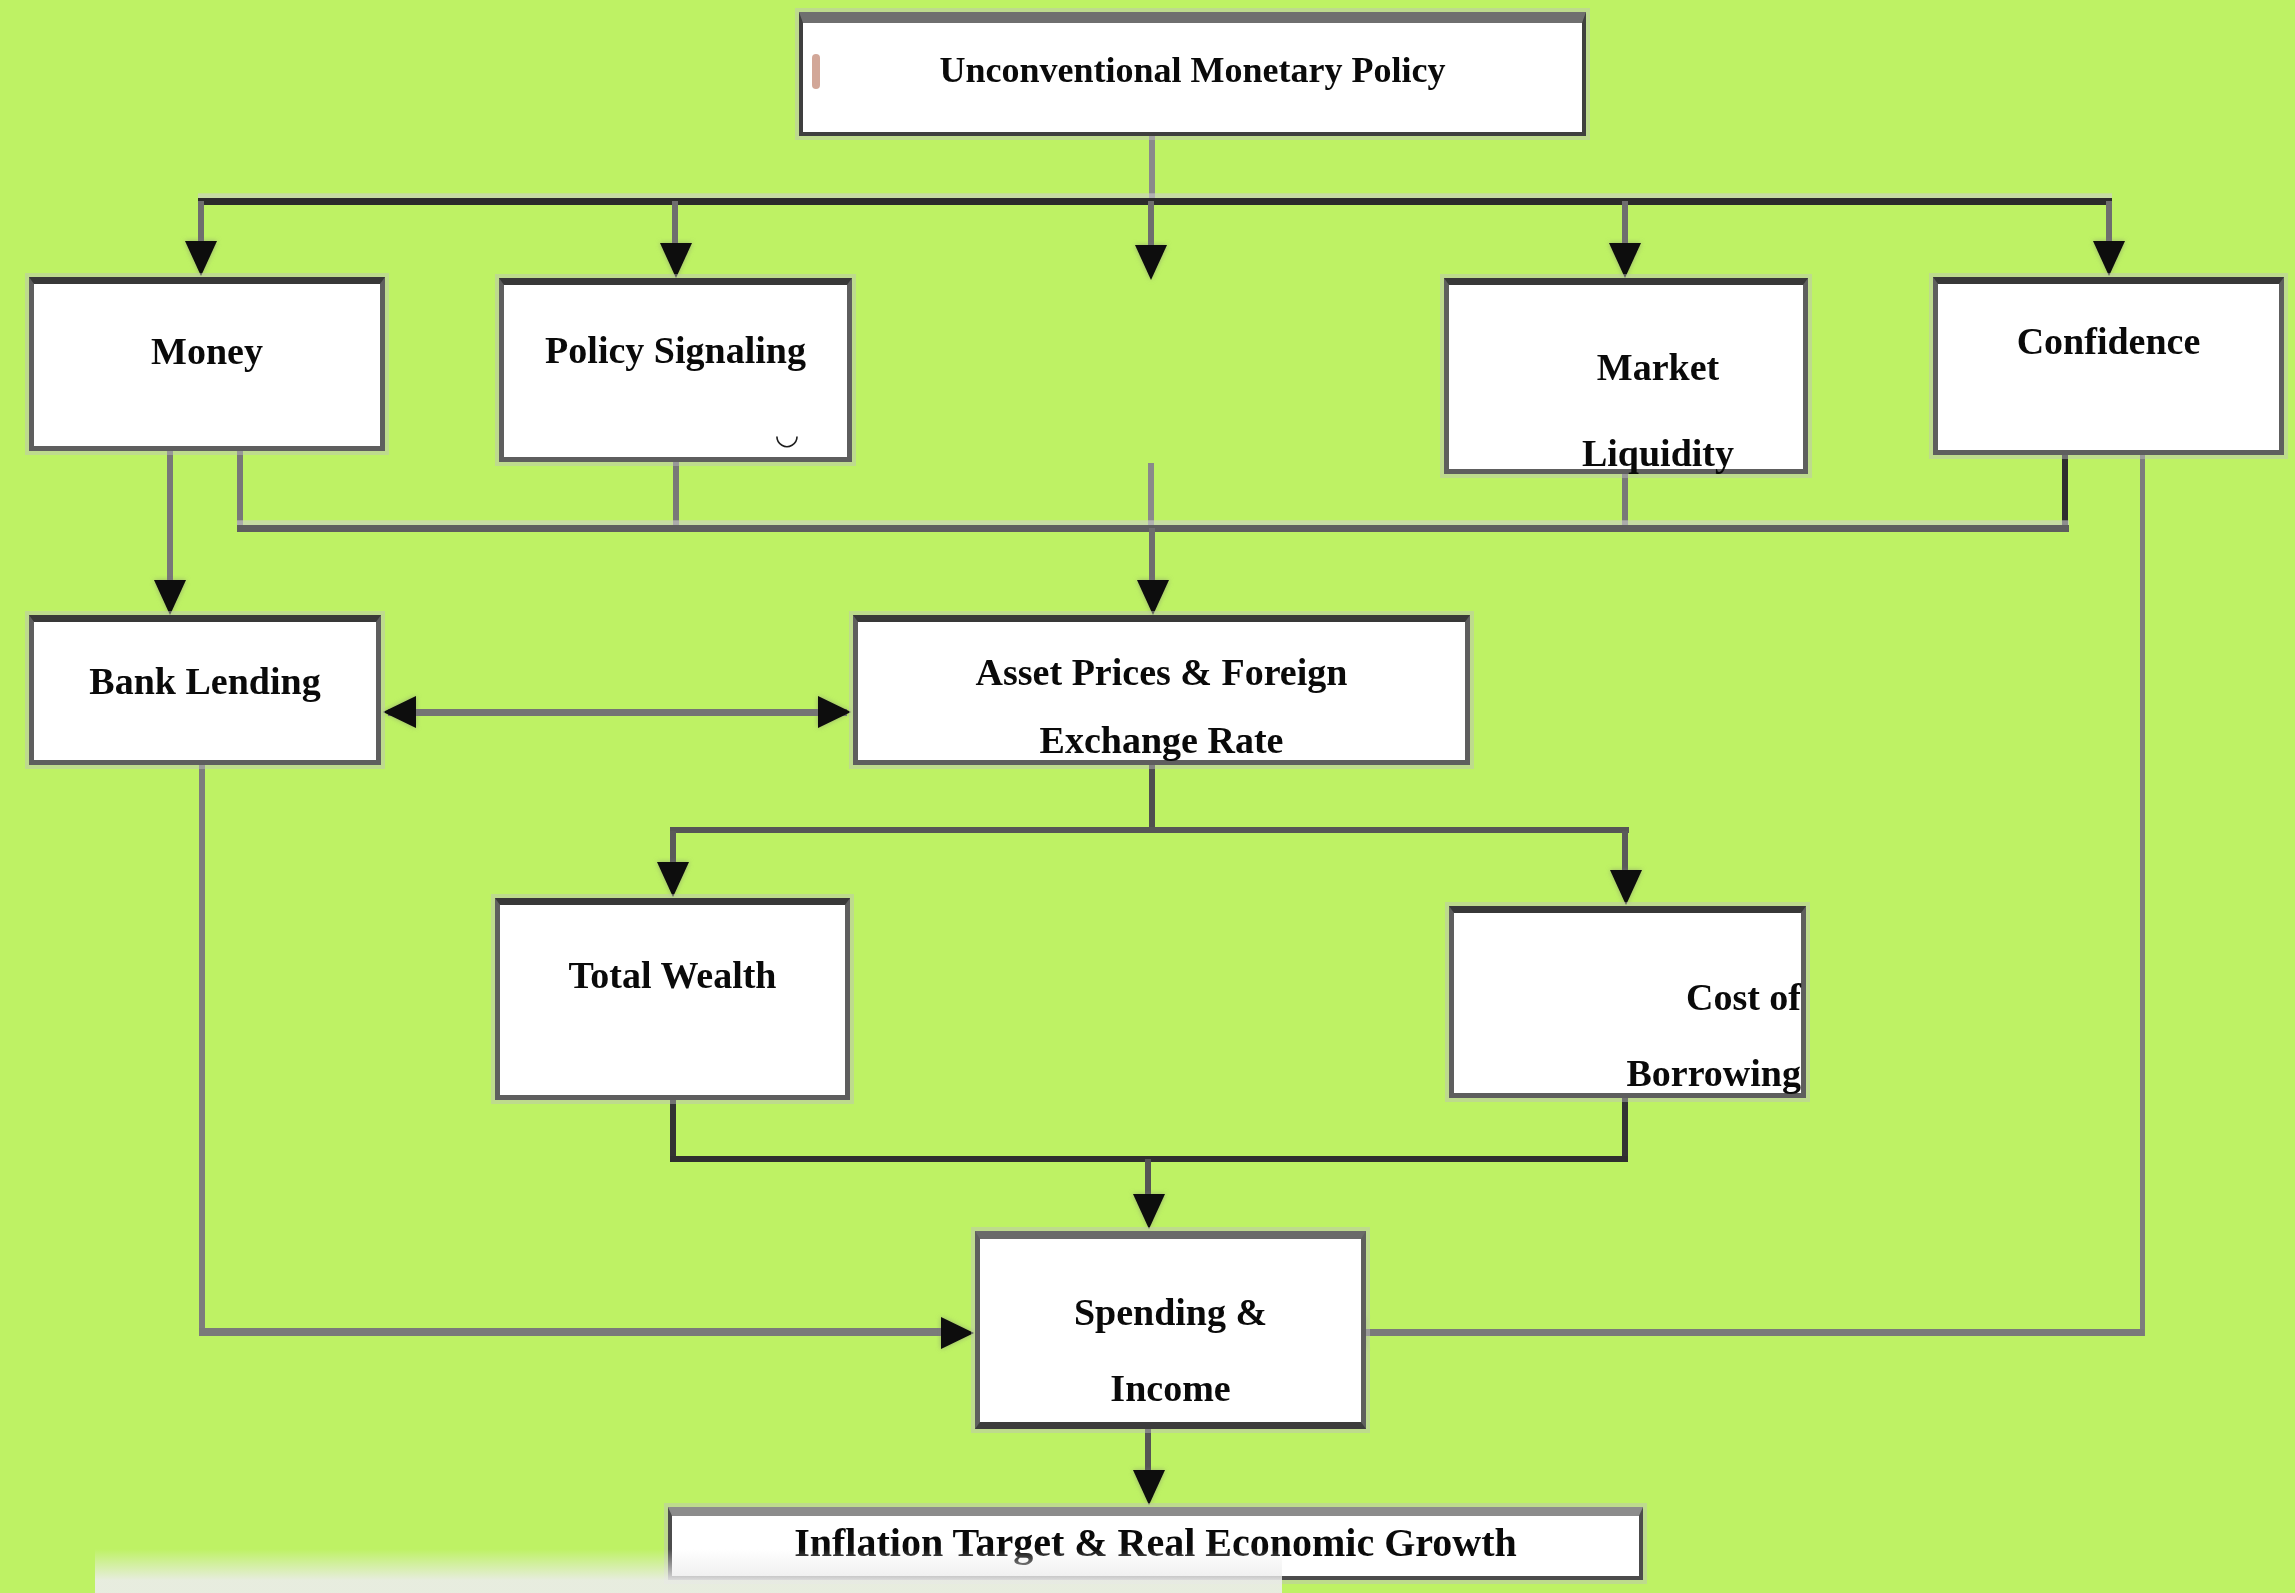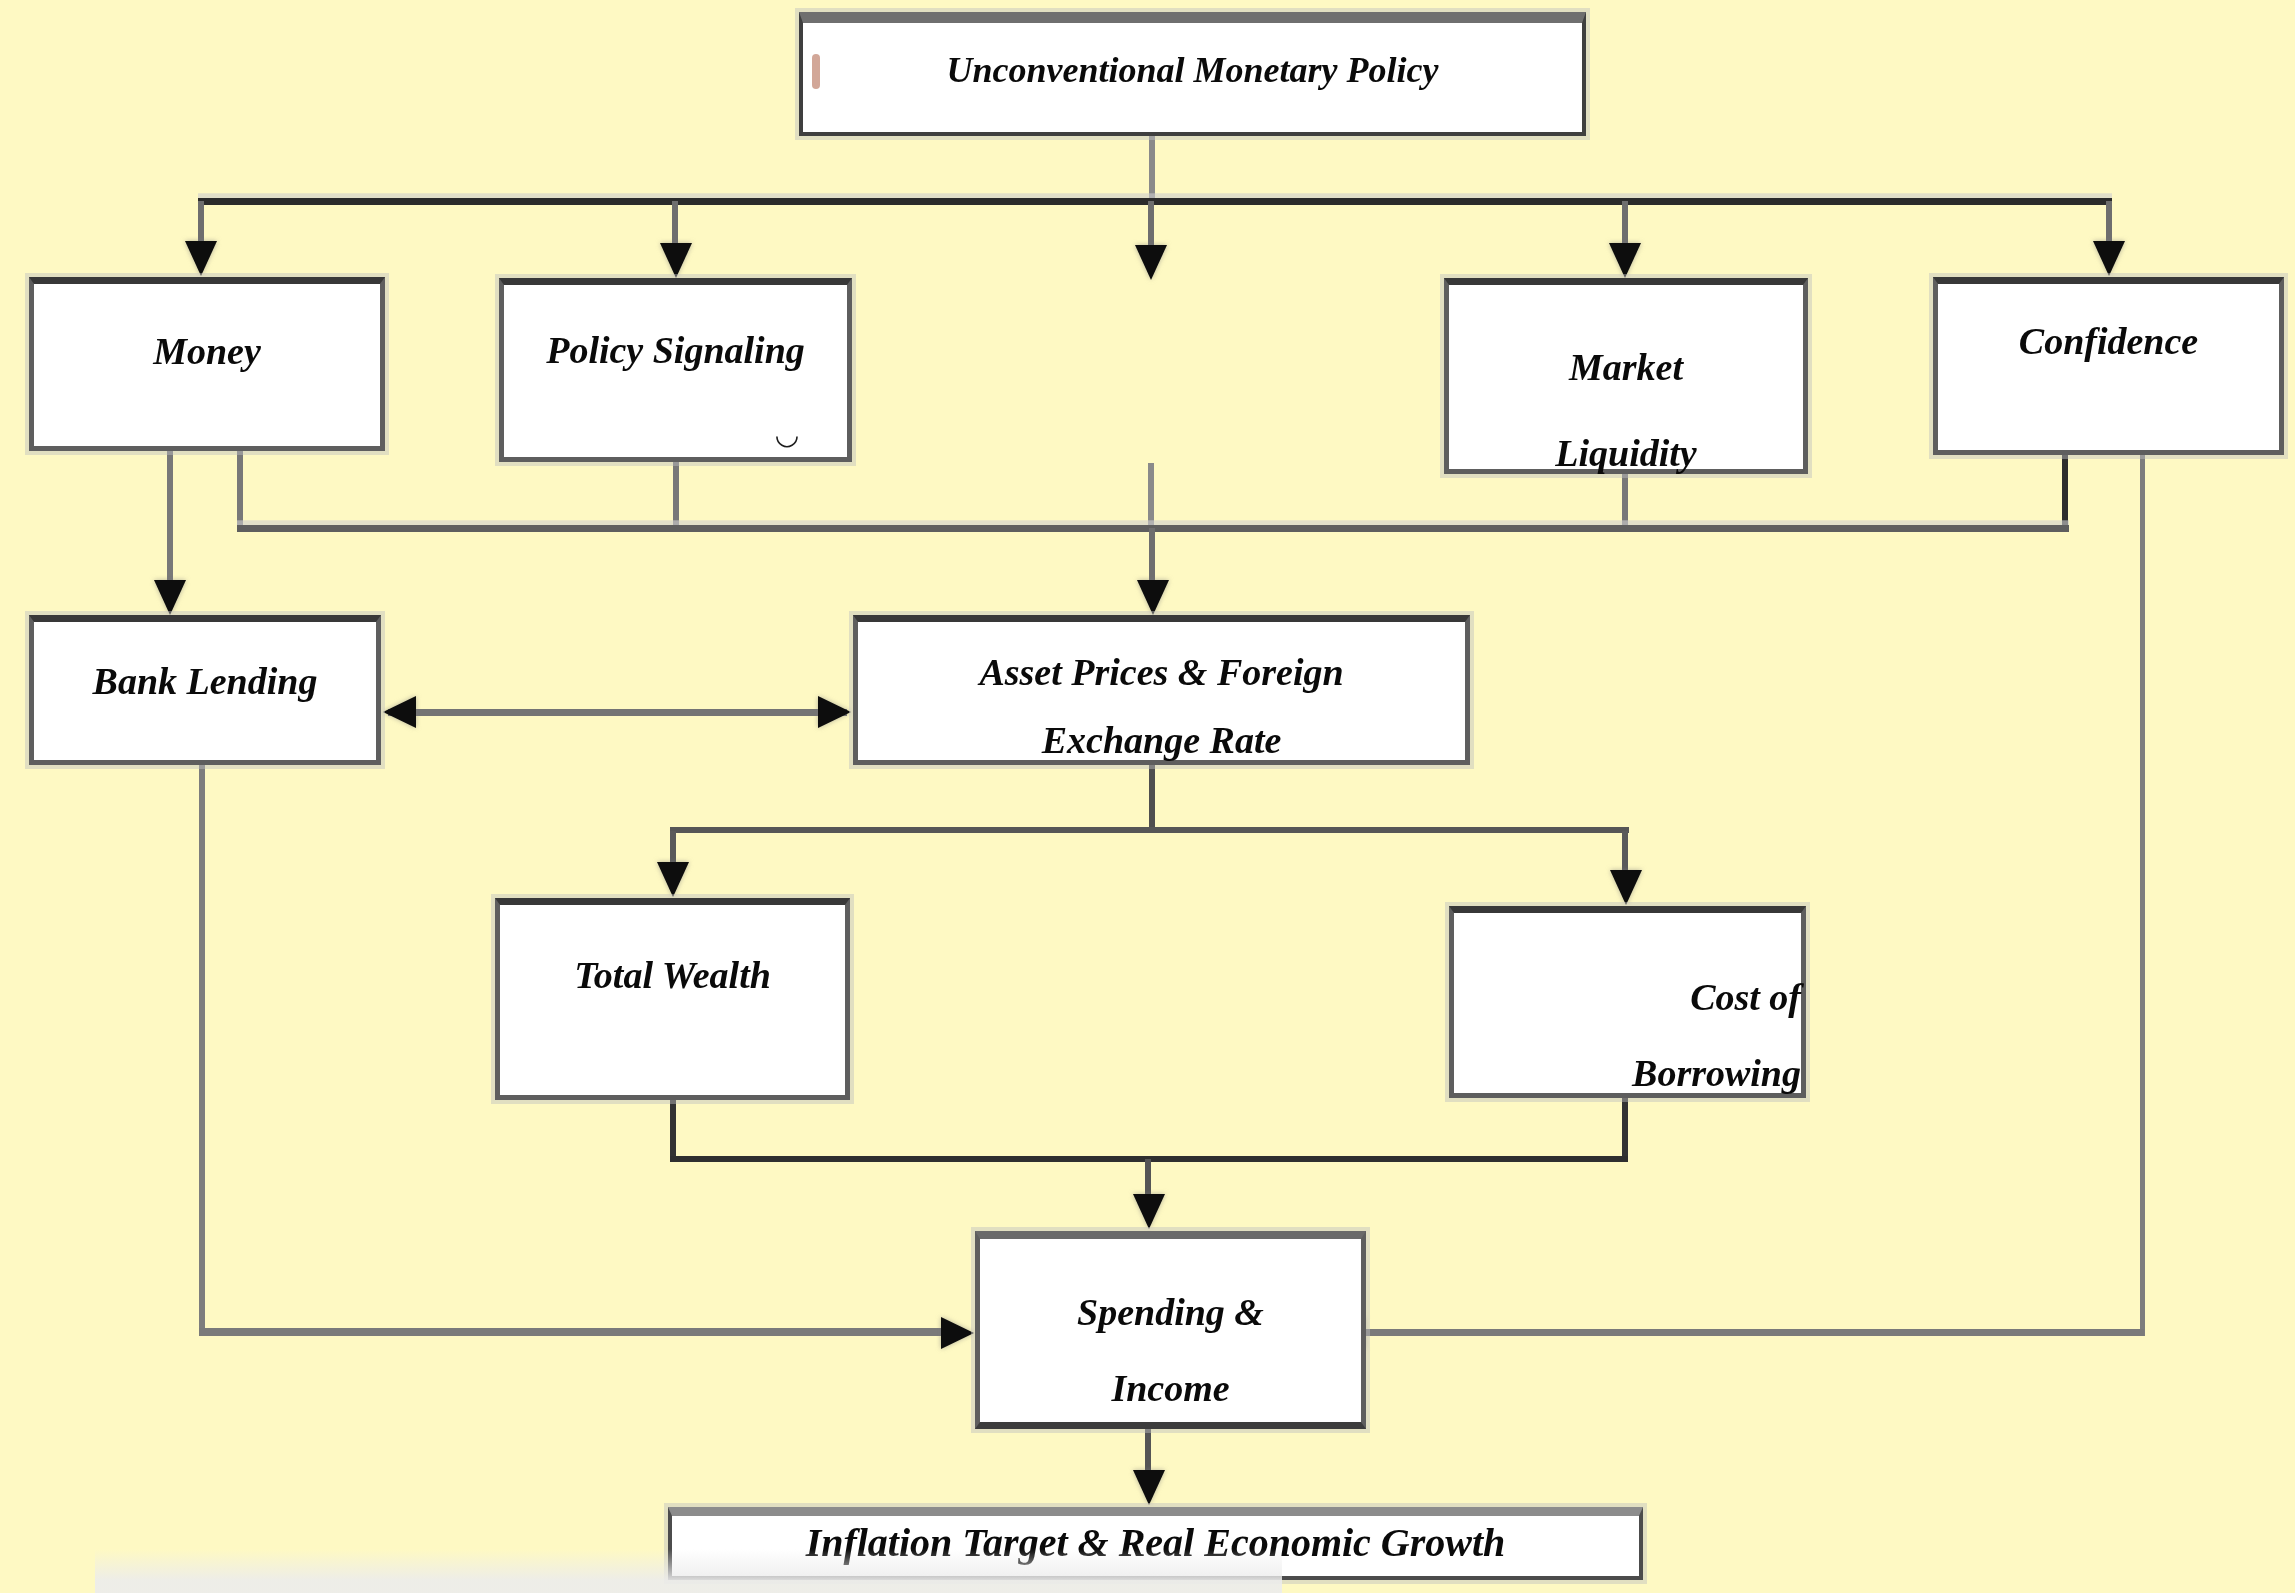--- a/index.html
+++ b/index.html
@@ -1,22 +1,21 @@
 <!DOCTYPE html>
 <html style="font-size:12.7px"><head>
 <meta charset="utf-8">
 <style>
   html,body{margin:0;padding:0;background:#ffffff;}
   #canvas{
     position:relative;
     width:2295px;height:1594px;
-    background:#fef9c3;
+    background:#bef264;
     overflow:hidden;
     font-family:"Liberation Serif","DejaVu Serif",serif;
-    font-style:italic;
   }
   
   .node{
     position:absolute;
     box-sizing:border-box;
     background:#ffffff;
     border:5.5px solid #5e5e5e;
     border-top:7.1px solid #383838;
     box-shadow:0 0 0 4px rgba(190,190,190,.45);
   }
@@ -112,21 +111,21 @@
   <div class="node" style="left:29px;top:277px;width:356px;height:174px;">
     <div class="label" style="padding-top:46px;">Money</div>
   </div>
 
   <div class="node" style="left:499px;top:278px;width:353px;height:184px;">
     <div class="label" style="padding-top:44px;">Policy Signaling</div>
   </div>
 
 
   <div class="node" style="left:1444px;top:278px;width:364px;height:196px;">
-    <div class="label" style="padding-top:40px;line-height:2.25;">Market
+    <div class="label" style="padding-top:40px;line-height:2.25;margin-left:32px;">Market
 Liquidity</div>
   </div>
 
   <div class="node" style="left:1933px;top:277px;width:351px;height:178px;">
     <div class="label" style="padding-top:36px;">Confidence</div>
   </div>
 
   <div class="node" style="left:29px;top:615px;width:352px;height:150px;">
     <div class="label" style="padding-top:38px;">Bank Lending</div>
   </div>

